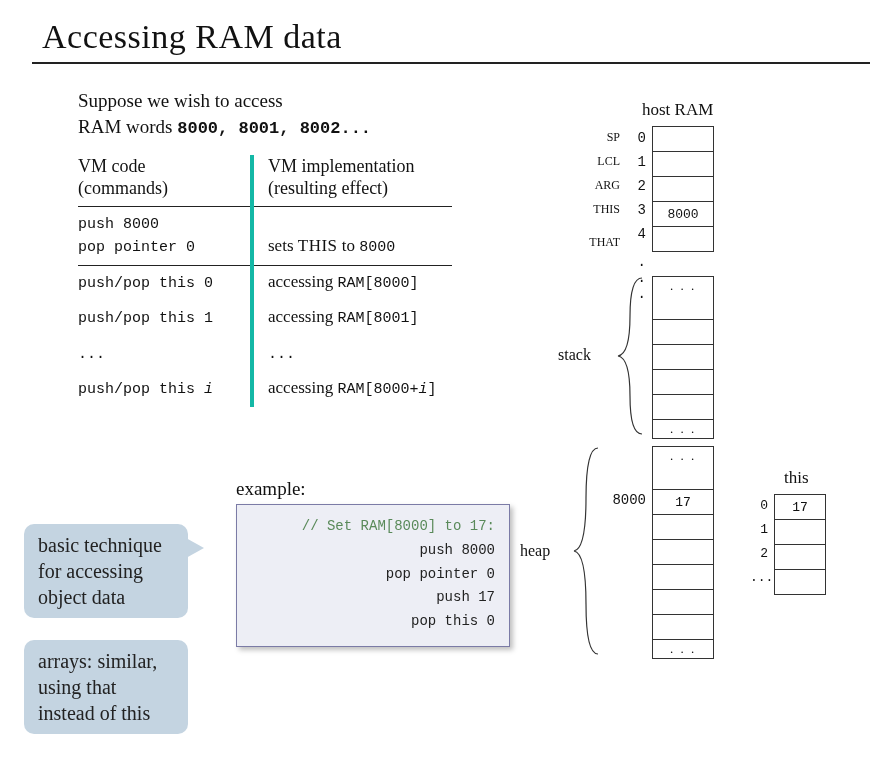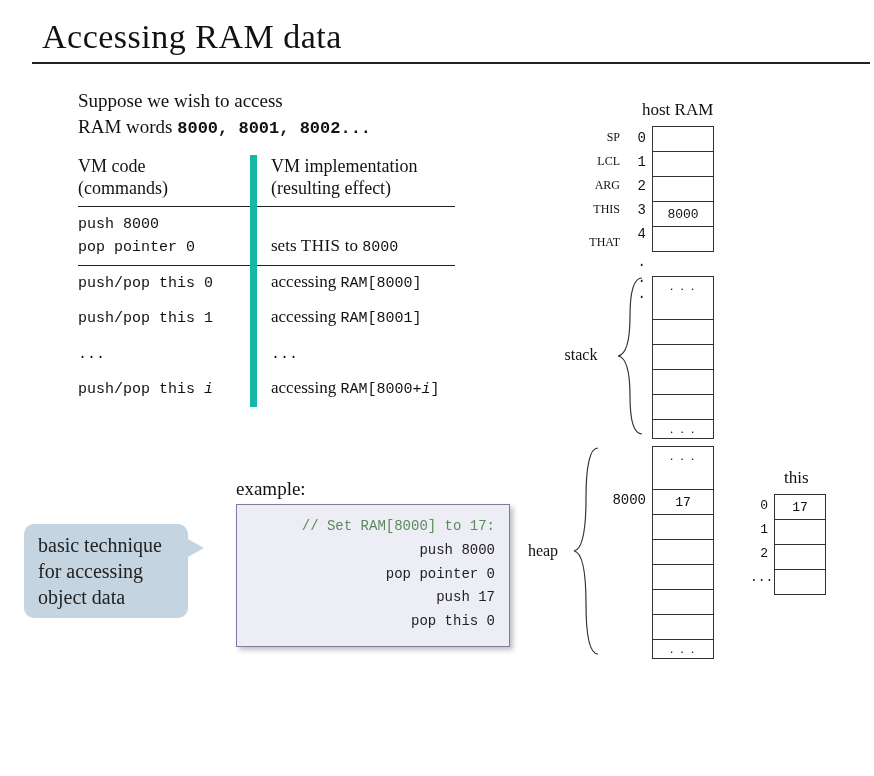--- a/index.html
+++ b/index.html
@@ -49,21 +49,21 @@
   .cmd-row {
     display: table-row;
   }
   .cmd-cell {
     display: table-cell;
     vertical-align: top;
     padding: 6px 16px 6px 0;
   }
   .cmd-cell.left {
     width: 158px;
-    border-right: 7px solid #14b8a6;
+    border-right: 4px solid #14b8a6;
     padding-right: 14px;
   }
   .cmd-cell.right {
     padding-left: 14px;
   }
   .cmd-header .cmd-cell {
     border-bottom: 1px solid #222;
     font-size: 18px;
     line-height: 1.25;
     padding-top: 0;
@@ -190,21 +190,21 @@
     font-size: 13px;
     letter-spacing: 2px;
     line-height: 18px;
     border-left: 1px solid #333;
     border-right: 1px solid #333;
     background: #fff;
   }
   .group-label {
     position: absolute;
     font-size: 16px;
-    text-align: center;
+    text-align: left;
   }
   .brace-svg {
     position: absolute;
   }
   .this-title {
     position: absolute;
     left: 232px;
     top: 368px;
     font-size: 17px;
   }
@@ -291,20 +291,21 @@
   <div class="ex-label">example:</div>
   <div class="code-box">
     <div class="comment">// Set RAM[8000] to 17:</div>
     <div>push 8000</div>
     <div>pop pointer 0</div>
     <div>push 17</div>
     <div>pop this 0</div>
   </div>
 
   <div class="callout c1">basic technique for accessing object data</div>
+  <div class="callout c2">arrays: similar, using that instead of this</div>
 
   <div class="ram-area">
     <div class="ram-title">host RAM</div>
 
     <div class="ram-seglabel" style="top:30px; left:32px;">SP</div>
     <div class="ram-seglabel" style="top:54px; left:32px;">LCL</div>
     <div class="ram-seglabel" style="top:78px; left:32px;">ARG</div>
     <div class="ram-seglabel" style="top:102px; left:32px;">THIS</div>
     <div class="ram-seglabel" style="top:135px; left:32px;">THAT</div>
 

